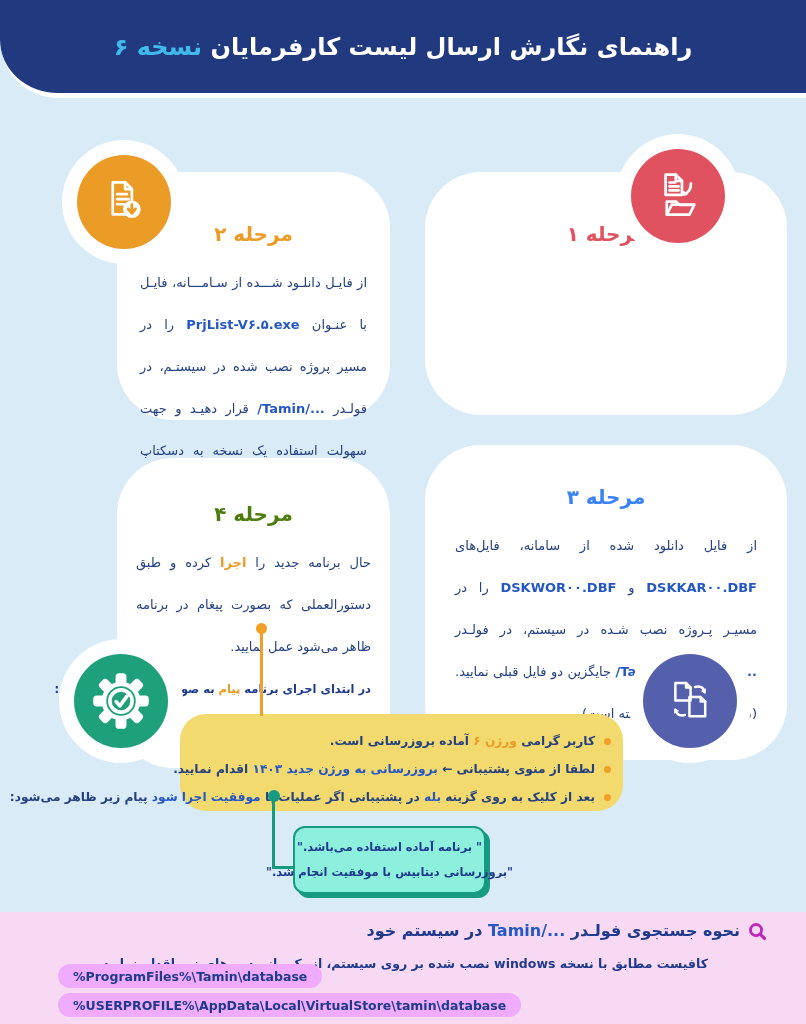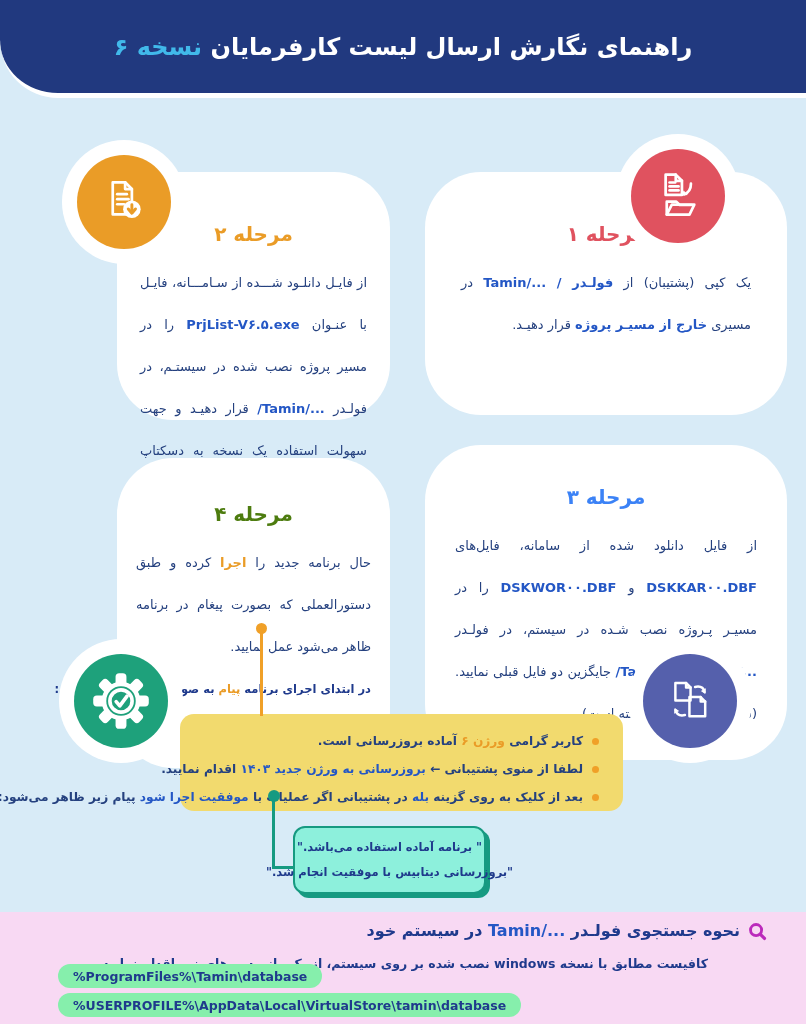--- a/index.html
+++ b/index.html
@@ -61,22 +61,22 @@
   
   .conn { position:absolute; z-index:3; }
   .dot-orange { left:256px; top:623px; width:11px; height:11px; border-radius:50%; background:#f0a028; }
   .line-orange-v { left:260px; top:632px; width:3px; height:84px; background:#f0a028; }
   .dot-teal { left:268px; top:790px; width:12px; height:12px; border-radius:50%; background:#169a81; z-index:4;}
   .line-teal-v { left:272px; top:799px; width:3px; height:70px; background:#169a81; }
   .line-teal-h { left:272px; top:866px; width:24px; height:3px; background:#169a81; }
   
   .update-box {
     position:absolute; left:180px; top:714px; width:443px; height:97px;
-    background:#f2da6e; border-radius:14px; z-index:2;
-    padding:13px 24px 0 8px;
+    background:#f2da6e; border-radius:26px; z-index:2;
+    padding:13px 12px 0 8px;
   }
   .bullet-row {
     display:flex; align-items:center; line-height:28px; white-space:nowrap;
     font-size:12.2px; font-weight:600; color:#25417f;
   }
   .bullet-dot {
     flex:0 0 auto; width:7px; height:7px; border-radius:50%;
     background:#f0a028; margin-left:9px;
   }
   
@@ -100,40 +100,39 @@
     display:flex; align-items:flex-start; gap:7px;
     font-size:16px; font-weight:bold; color:#1f3a8c;
   }
   .search-title-row .code { color:#2457c5; }
   .footer-subtitle {
     position:absolute; left:0; top:44px; width:100%;
     text-align:center; font-size:12.5px; font-weight:bold; color:#1f3a8c;
   }
   .path-pill {
     position:absolute; left:58px; height:24px;
-    background:#86efac; border-radius:13px; padding:0 15px;
+    background:#f0abfc; border-radius:13px; padding:0 15px;
     font-size:12.5px; font-weight:bold; color:#1f3a8c;
     direction:ltr; display:flex; align-items:center; white-space:nowrap;
   }
   .pill-1 { top:52px; }
   .pill-2 { top:81px; }
   svg { display:block; }
 </style>
 </head>
 <body>
 
 <div class="page">
 
   <div class="header">
     <div class="header-title"><span>راهنمای نگارش ارسال لیست کارفرمایان</span>&nbsp;<span class="accent">نسخه ۶</span></div>
   </div>
 
   <div class="card card-1">
     <div class="step-title">مرحله ۱</div>
-    <div class="step-body"><span>یک کپی (پشتیبان) از </span><span class="hl">فولـدر / </span><span class="hl ltr">Tamin/...</span><span> در مسیری </span><span class="hl">خارج از مسیـر پروژه</span><span> قرار دهیـد.</span></div>
   </div>
 
   <div class="card card-2">
     <div class="step-title">مرحله ۲</div>
     <div class="step-body"><span>از فایـل دانلـود شـــده از سـامـــانه، فایـل با عنـوان </span><span class="hl ltr">PrjList-V۶.۵.exe</span><span> را در مسیر پروژه نصب شده در سیستـم، در فولـدر </span><span class="hl ltr">/Tamin/...</span><span> قرار دهیـد و جهت سهولت استفاده یک نسخه به دسکتاپ ارسال نمایید.</span></div>
   </div>
 
   <div class="card card-3">
     <div class="step-title">مرحله ۳</div>
     <div class="step-body"><span>از فایل دانلود شده از سامانه، فایل‌های </span><span class="hl ltr">DSKKAR۰۰.DBF</span><span> و </span><span class="hl ltr">DSKWOR۰۰.DBF</span><span> را در مسیـر پـروژه نصب شـده در سیستم، در فولـدر </span><span class="hl ltr">/Tamin/Database/...</span><span> جایگزین دو فایل قبلی نمایید.(ساختار فایل‌ها تغییر یافته است)</span></div>

